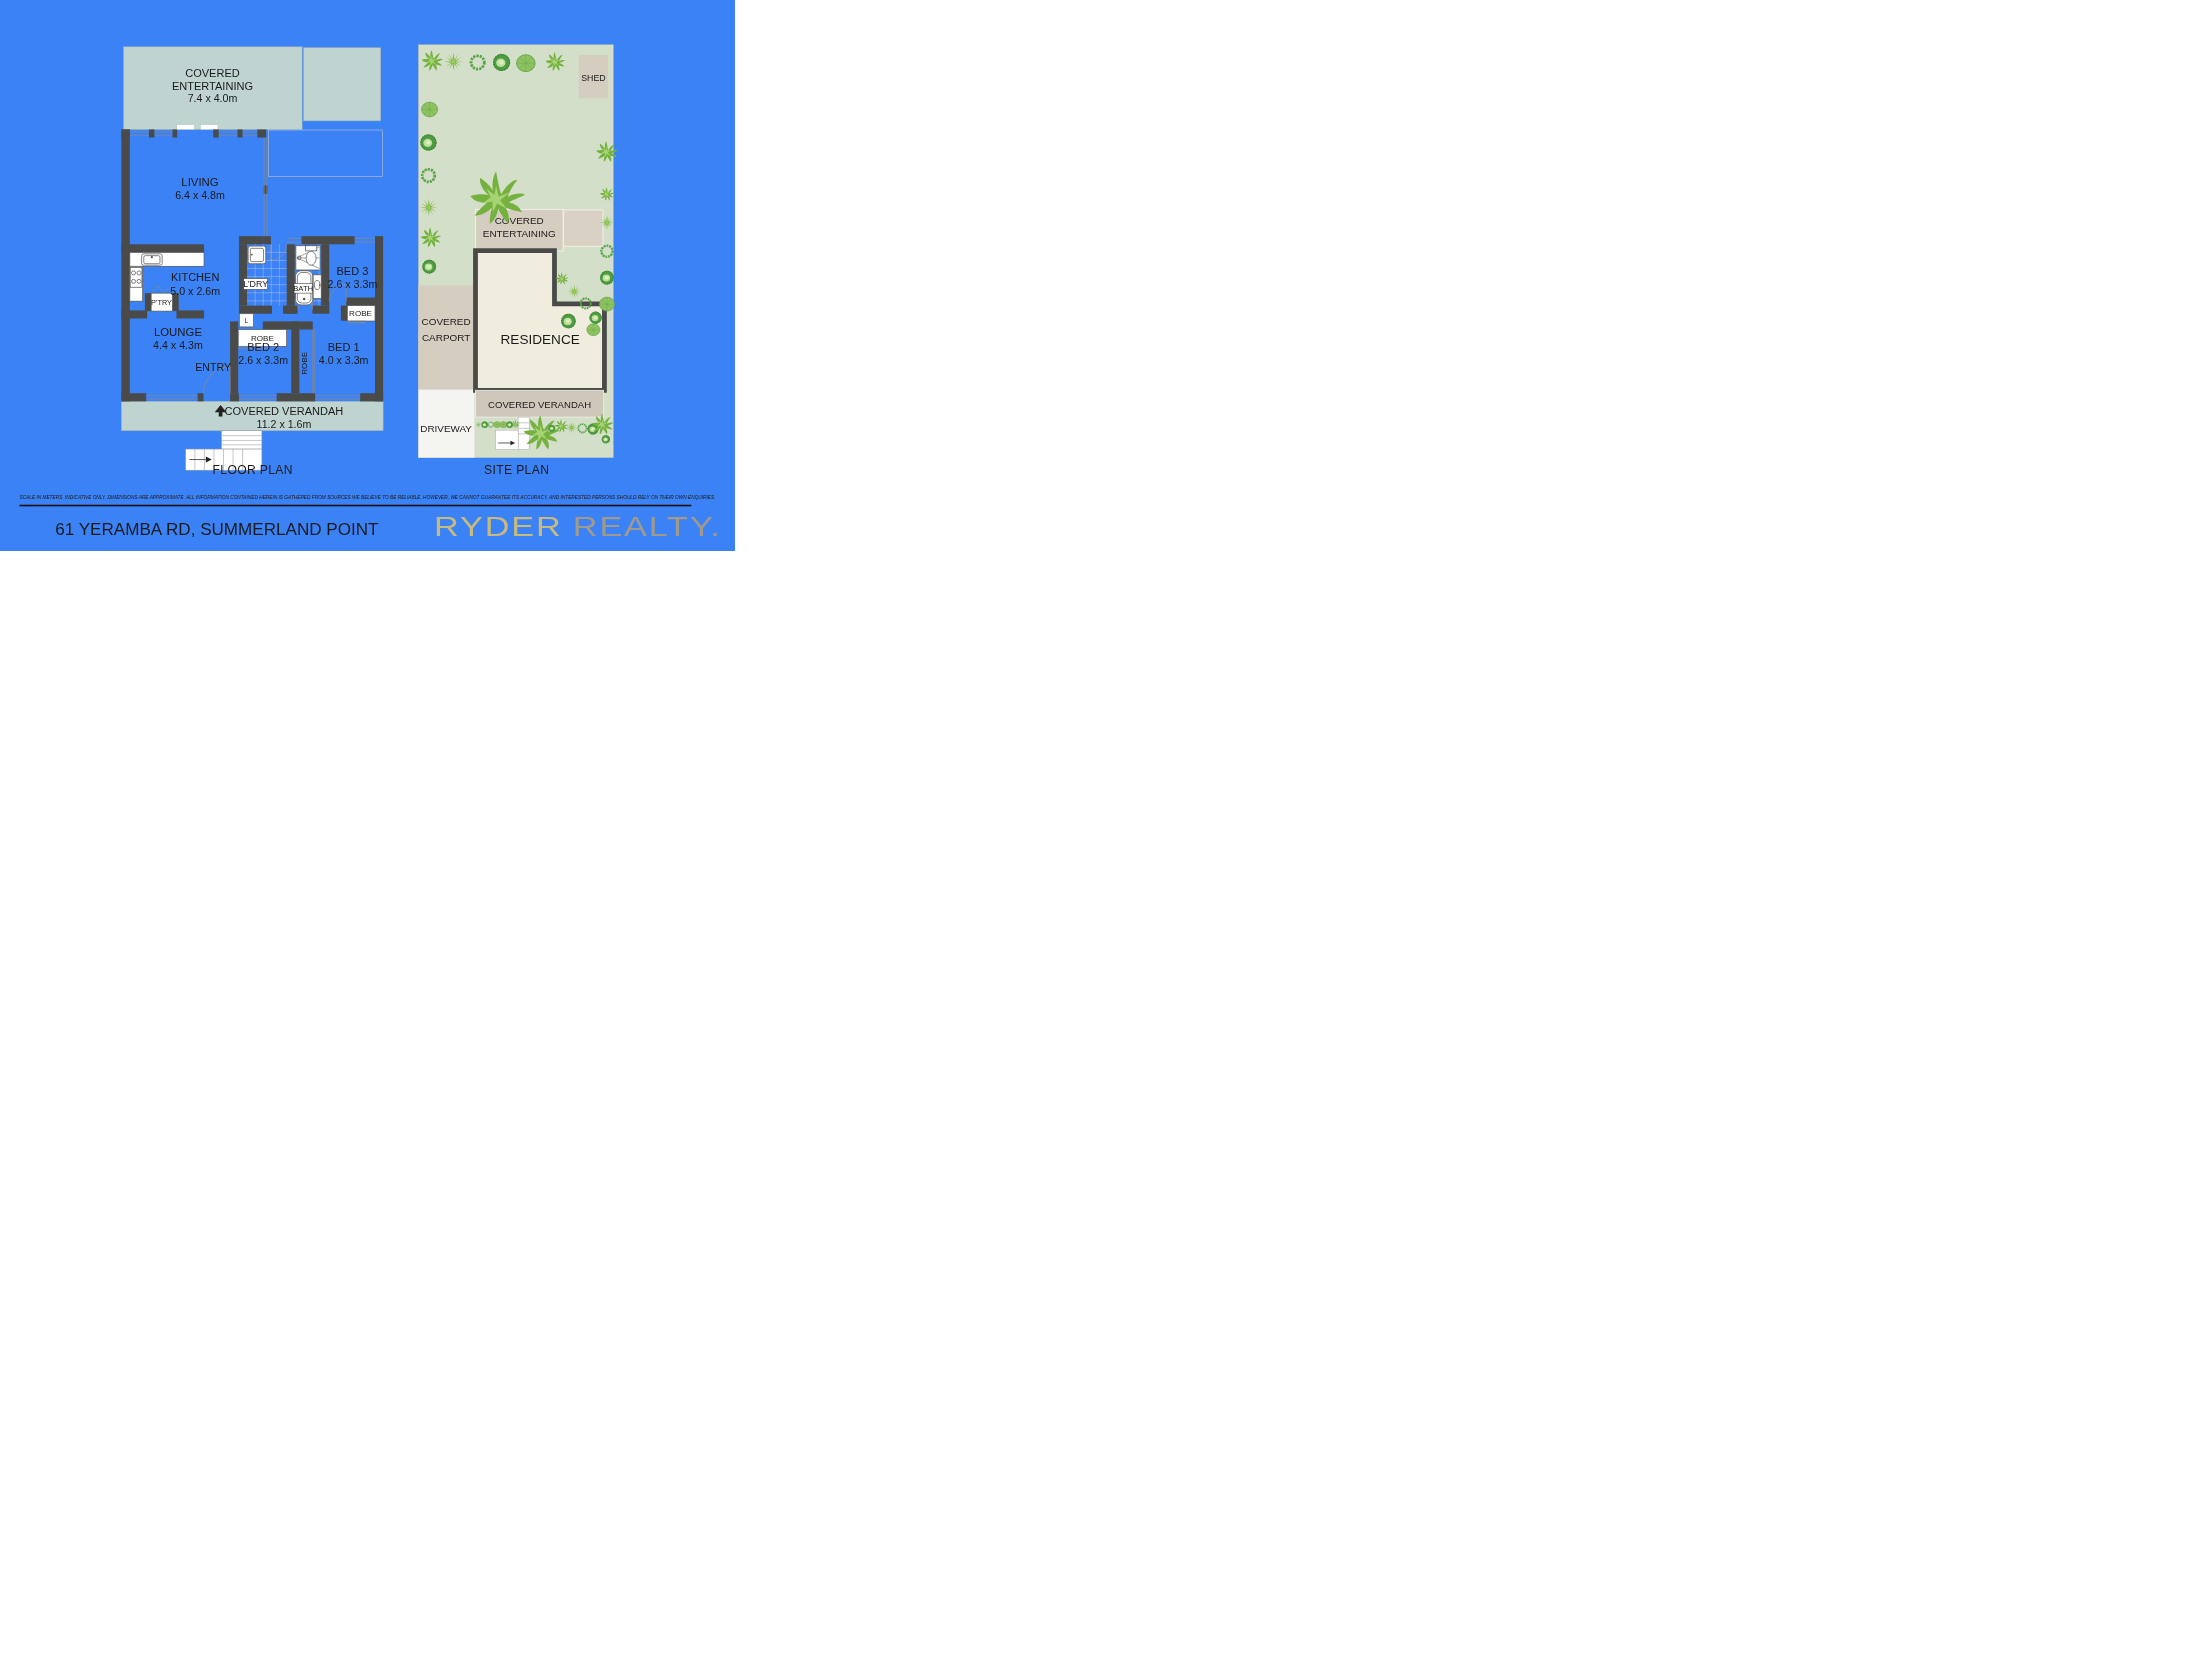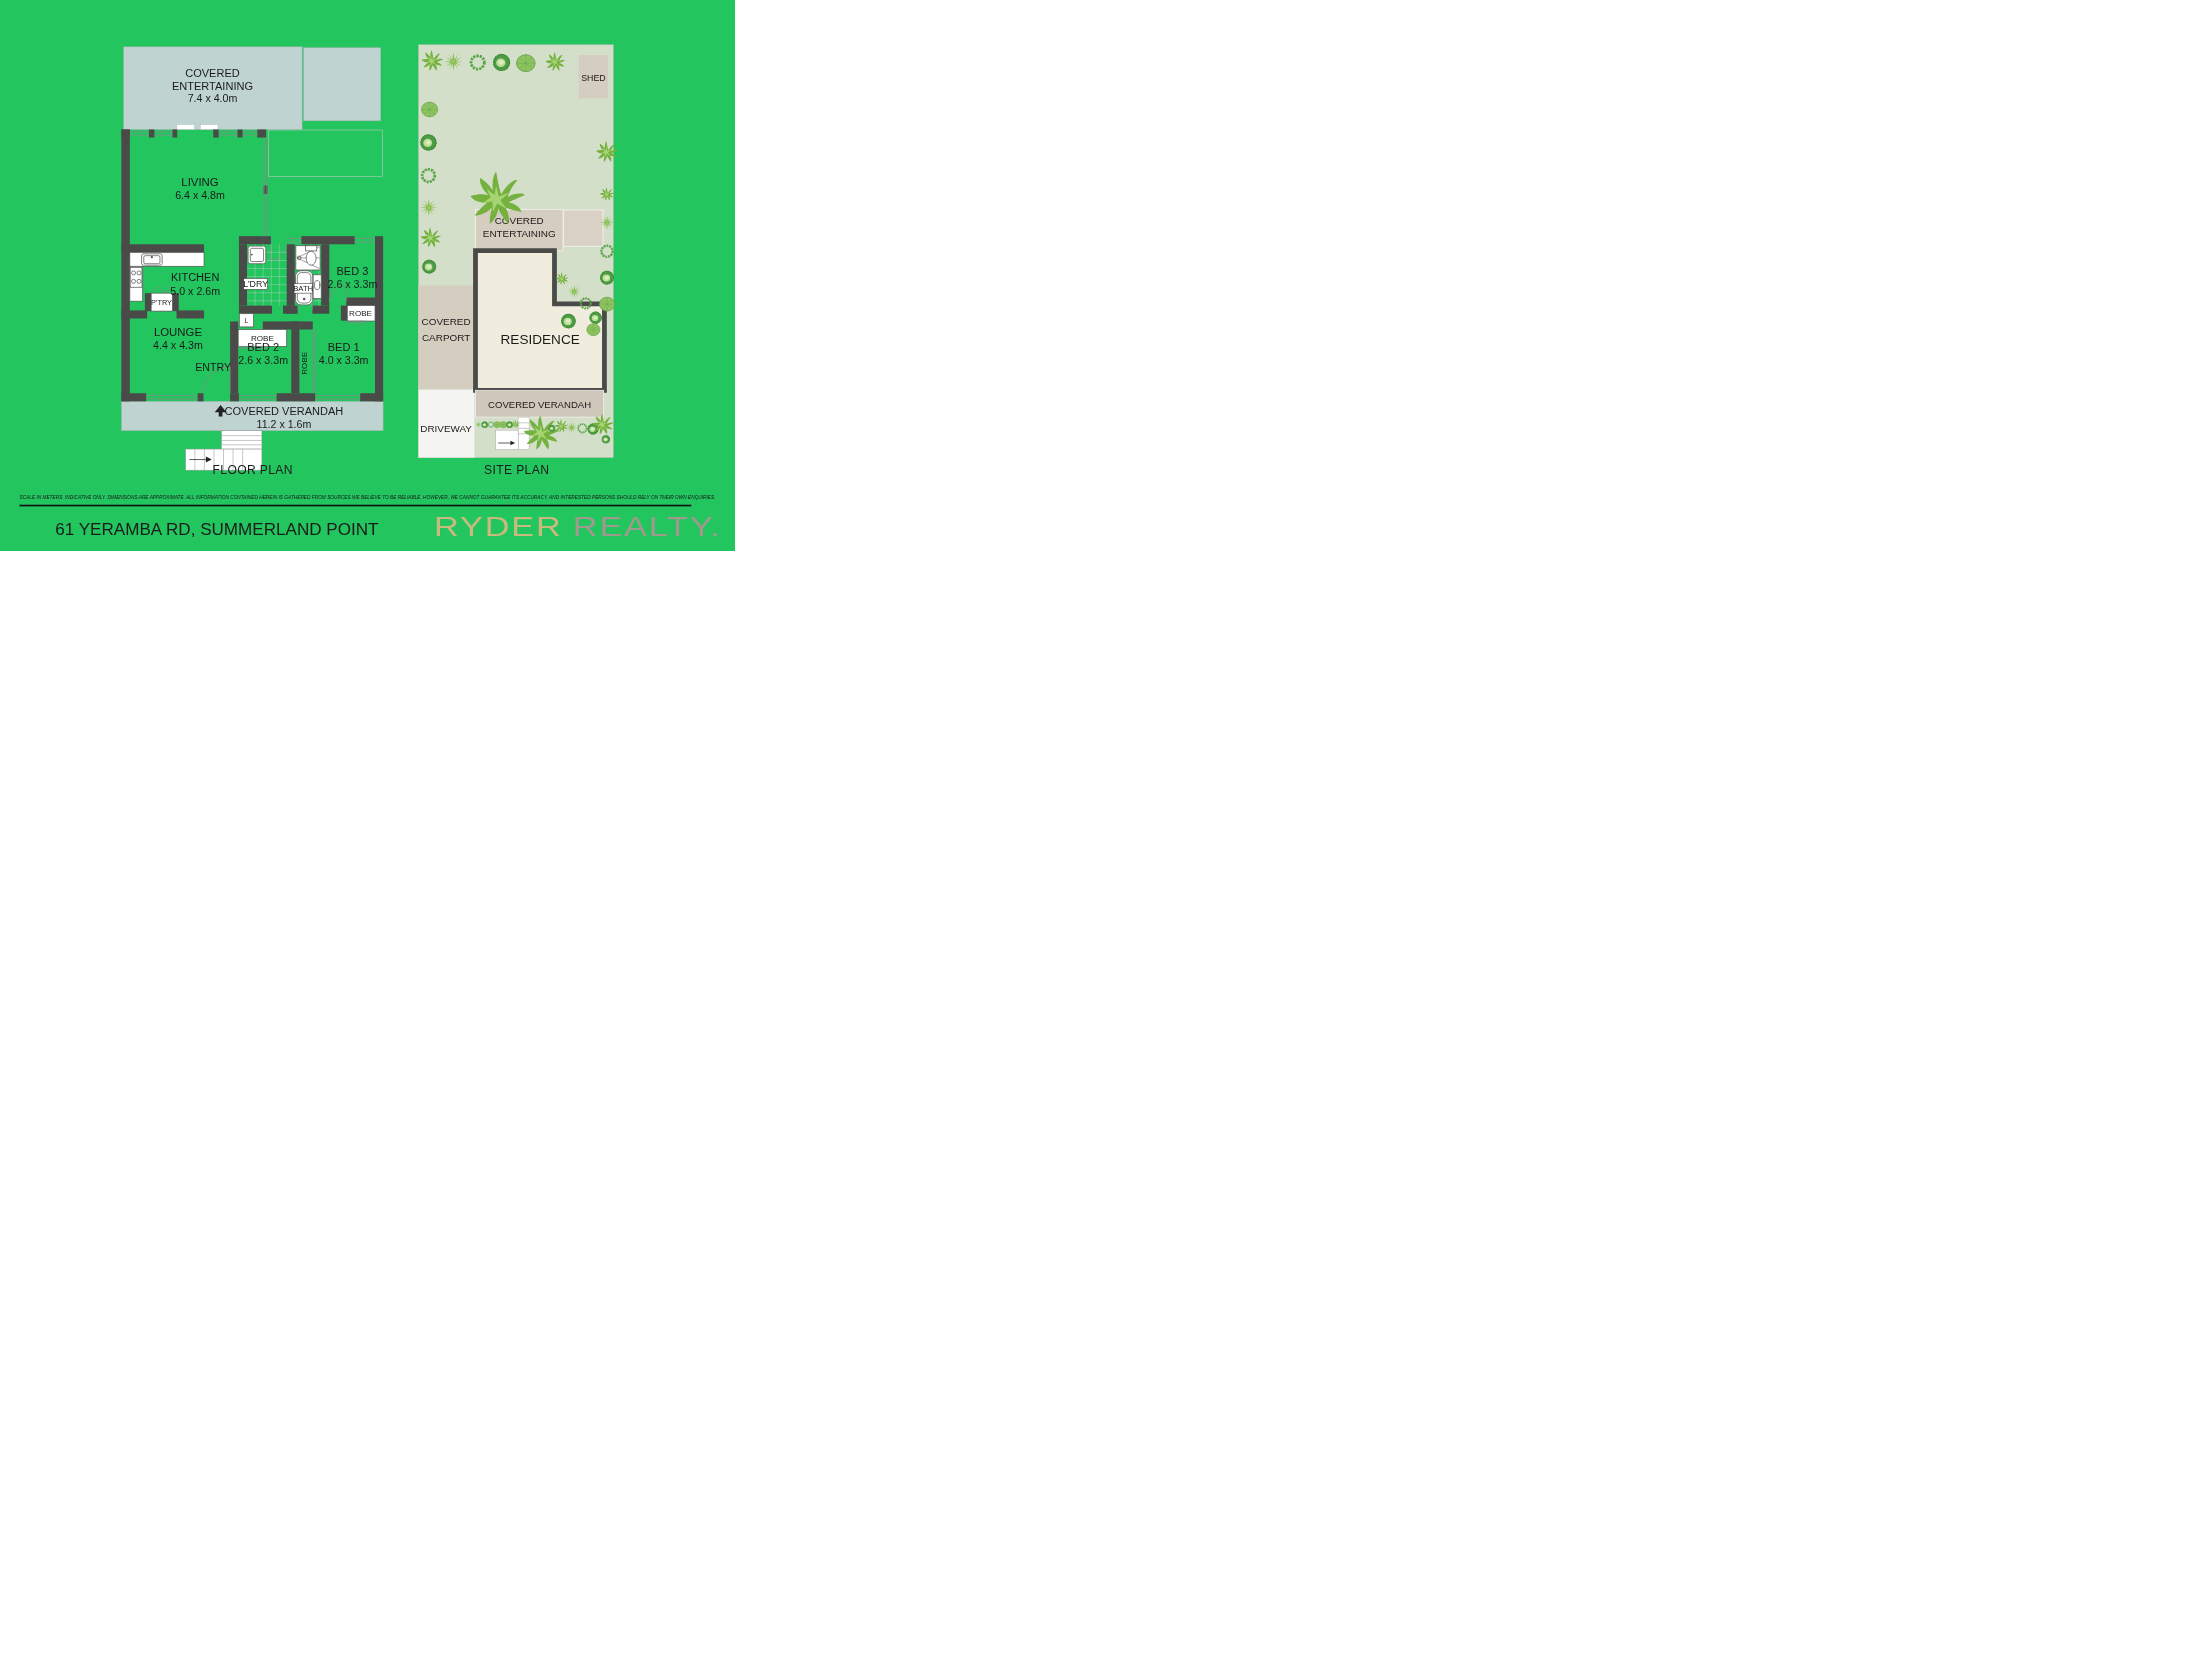--- a/index.html
+++ b/index.html
@@ -1,16 +1,16 @@
 <!DOCTYPE html>
 <html style="font-size:8.8px"><head>
 <meta charset="utf-8">
 <style>
   html,body{margin:0;padding:0;background:#fff;}
-  .page{position:relative;width:735px;height:551px;background:#22c55e;overflow:hidden;}
+  .page{position:relative;width:735px;height:551px;background:#3b82f6;overflow:hidden;}
   svg{position:absolute;left:0;top:0;}
   .lbl{font-family:"Liberation Sans","DejaVu Sans",sans-serif;fill:#1b1b1b;text-anchor:middle;}
   .it{font-style:italic;}
   .wall{fill:#4a4a48;}
   .winline{stroke:#8a8a8a;stroke-width:4;}
   .thin{stroke:#999;stroke-width:3;fill:none;}
   .fixture{stroke:#555;stroke-width:4;fill:#fff;}
   .tile{stroke:#d9d9d9;stroke-width:2;}
   .arc{stroke:#8a8a8a;stroke-width:4;fill:none;}
 </style>

